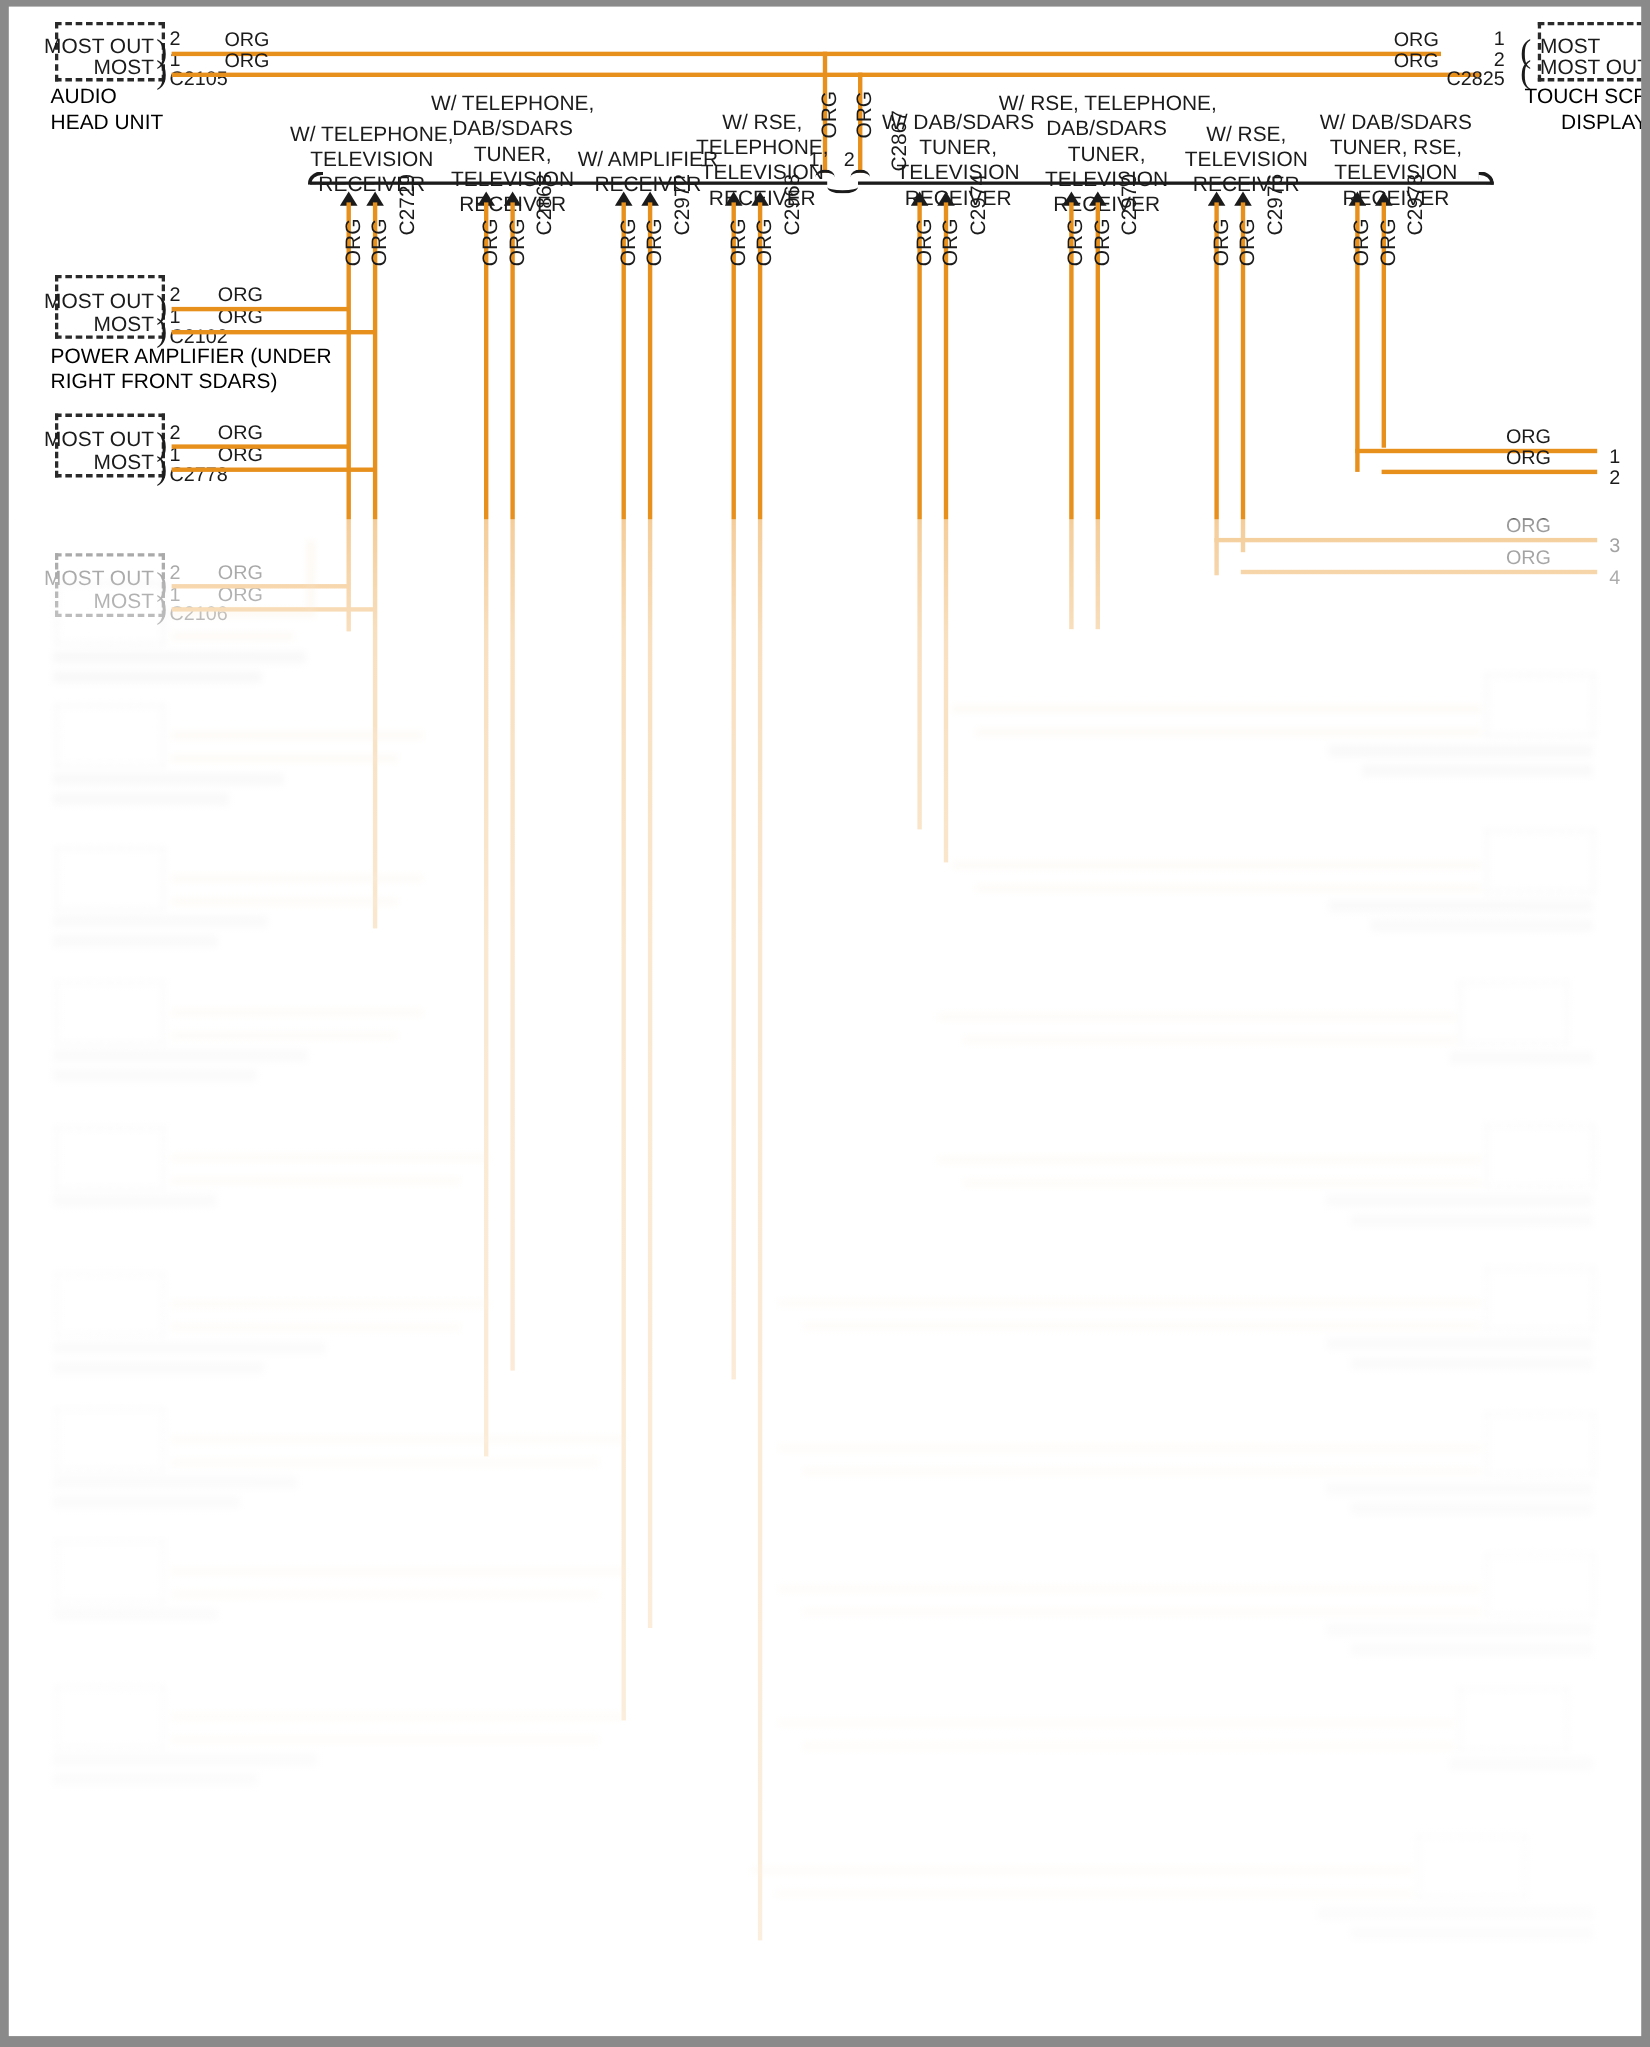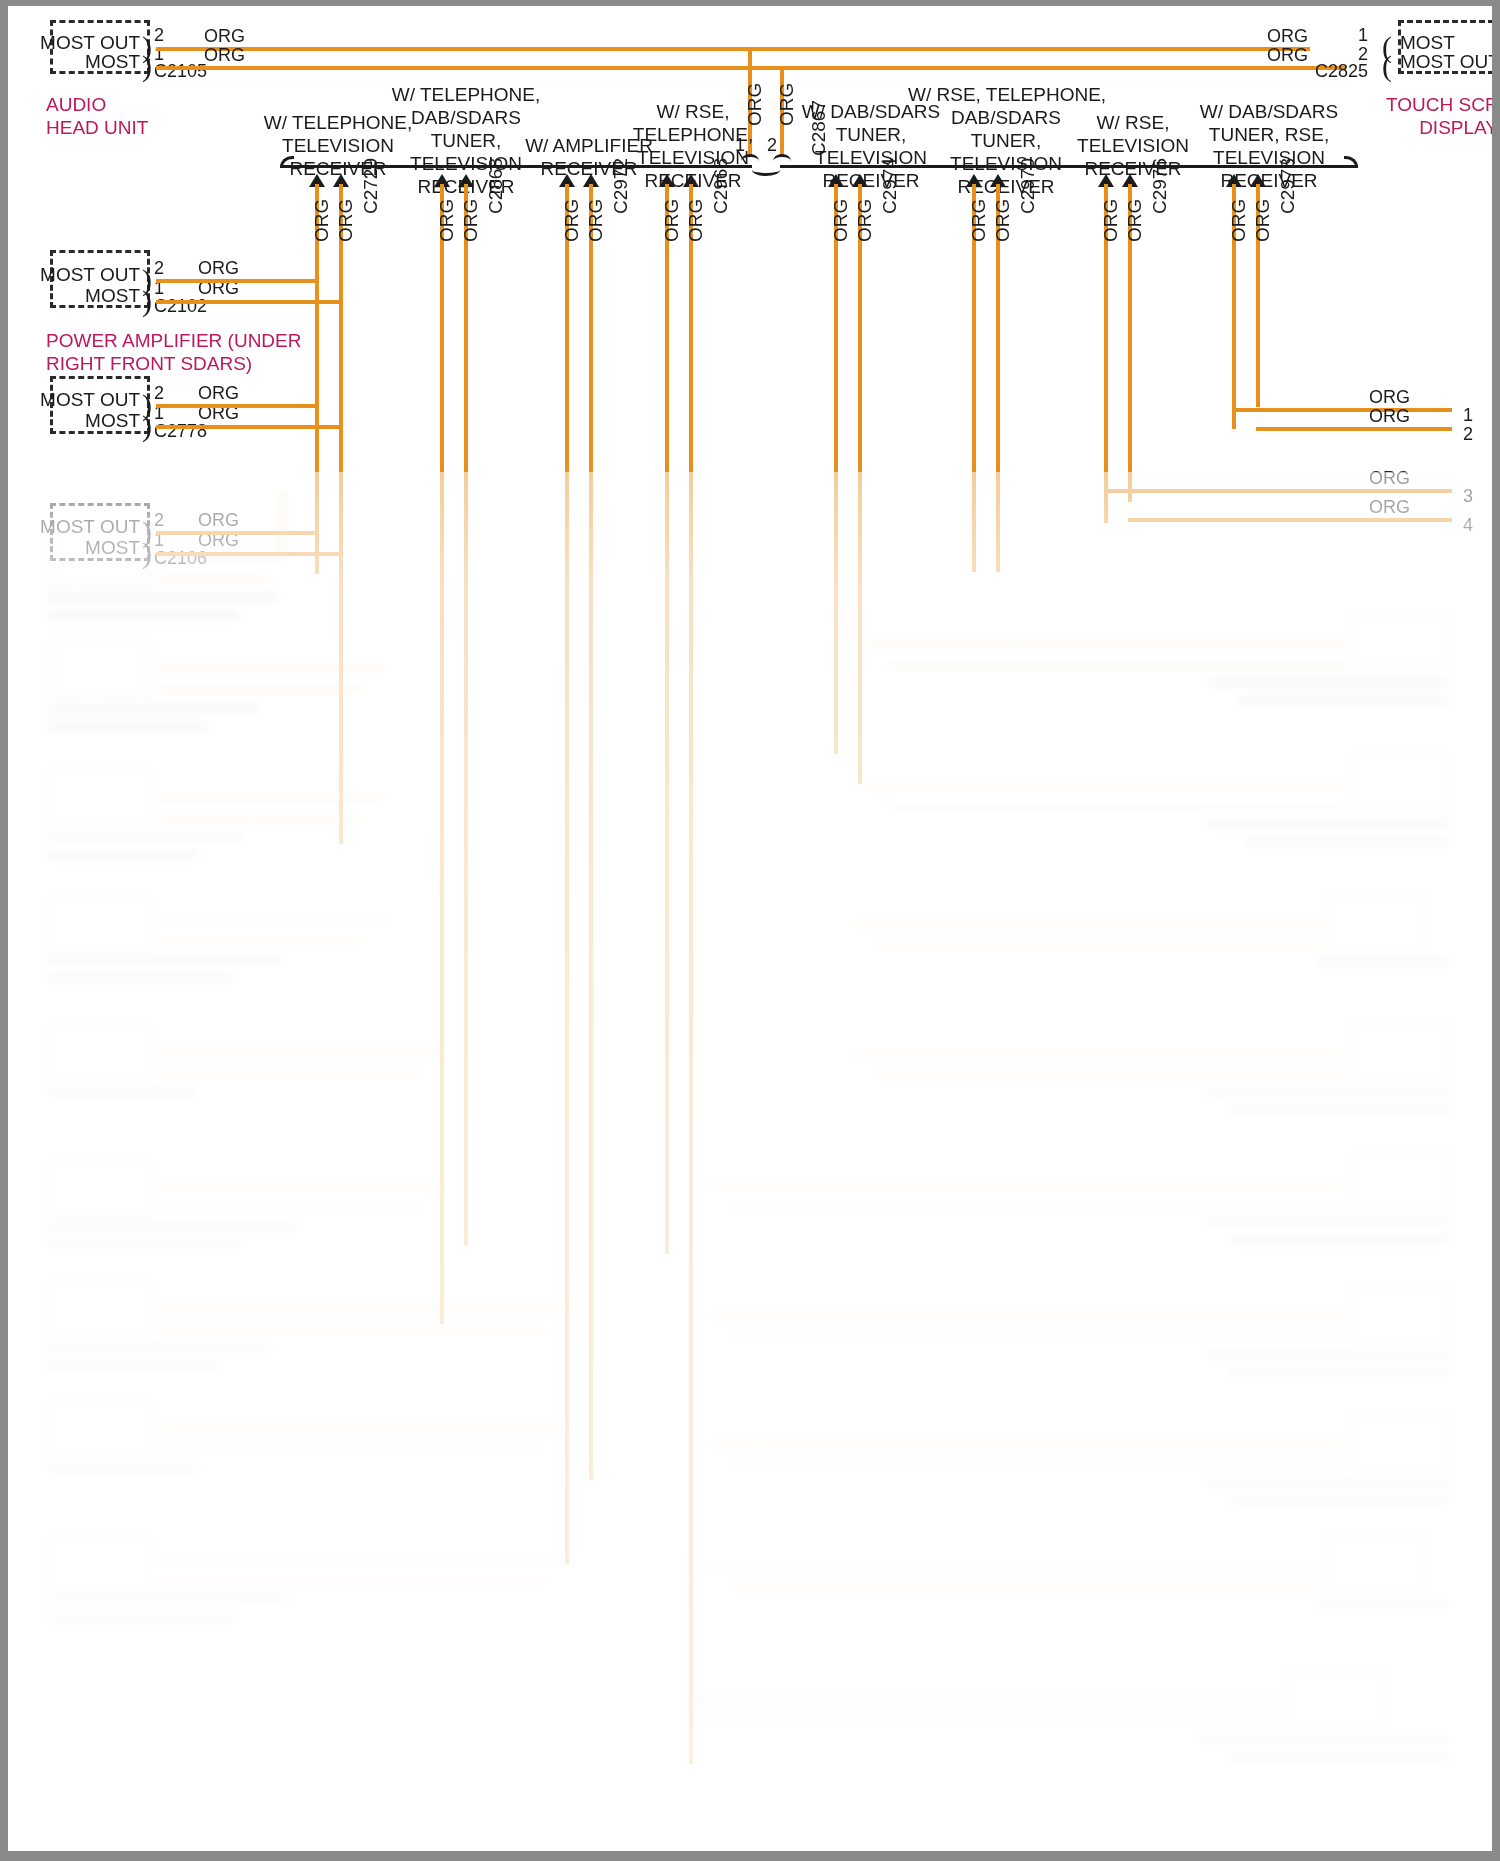--- a/index.html
+++ b/index.html
@@ -48,23 +48,22 @@
   
   .module {
     position:absolute;
     border:3px dashed #2a2a2a;
     background:transparent;
   }
   .modlabel {
     position:absolute;
     font-size:19px;
     line-height:23px;
-    color:#be185d;
+    color:#000000;
     white-space:pre;
-    margin-top:16px;
   }
   .pinlabel {
     position:absolute;
     font-size:19px;
     color:#1b1b1b;
     white-space:nowrap;
     text-align:right;
   }
   
   .conn {

